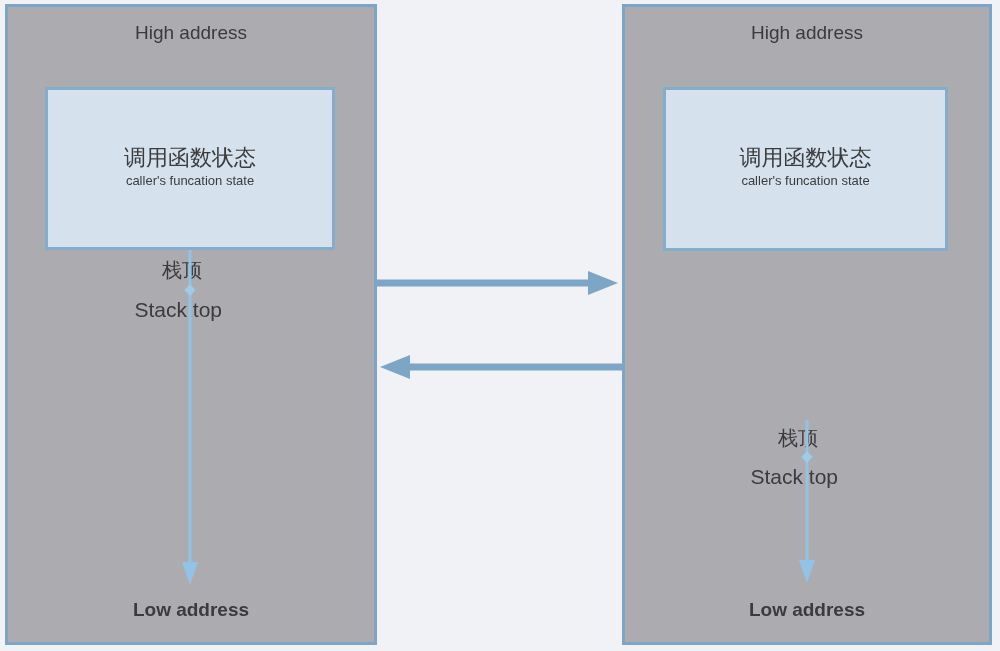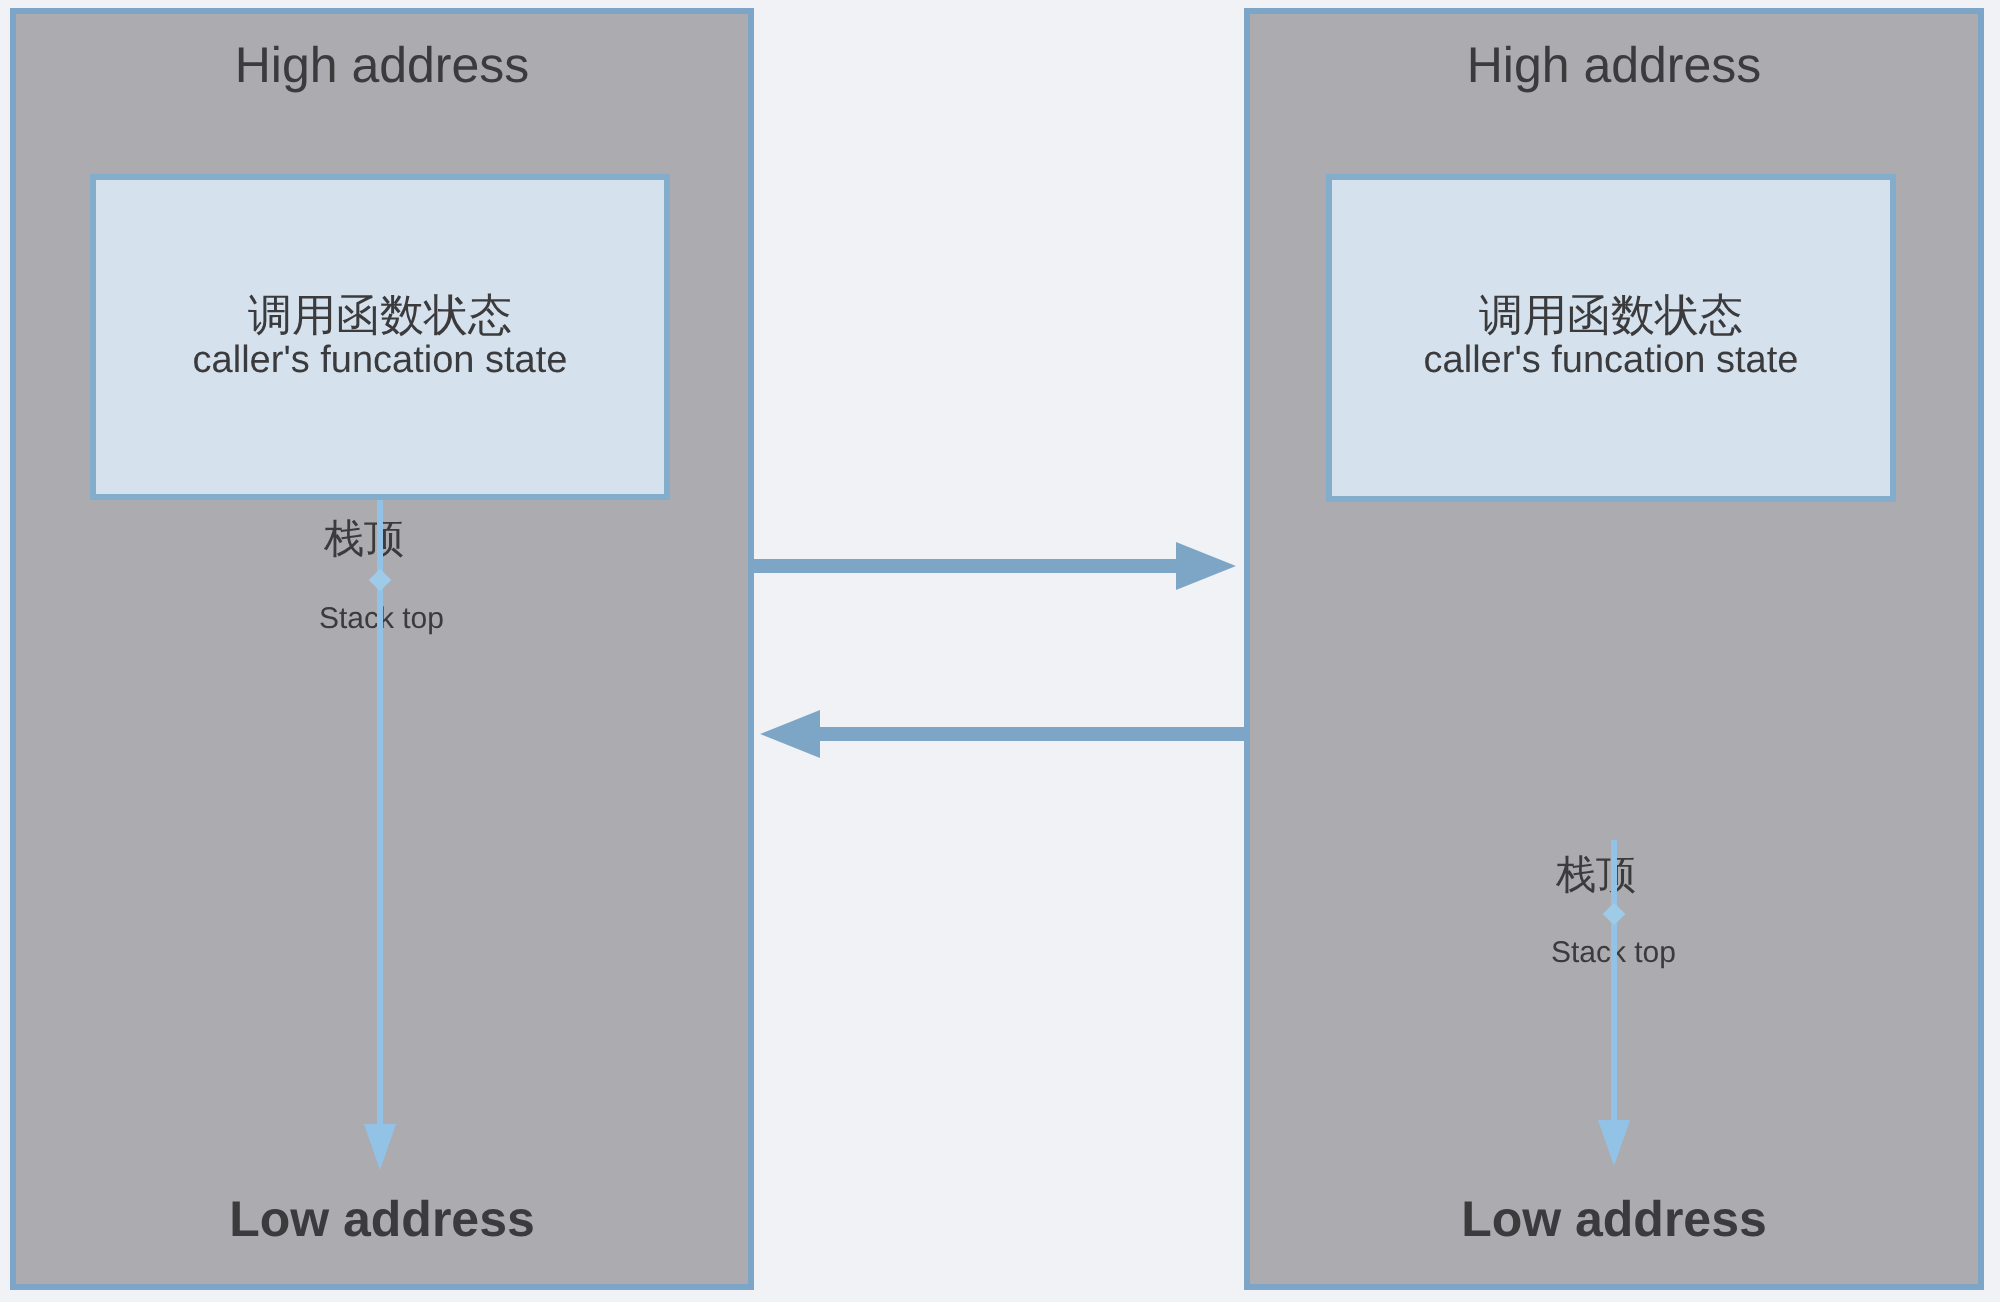--- a/index.html
+++ b/index.html
@@ -35,21 +35,21 @@
     border: 3px solid var(--panel-border);
   }
   .panel.left  { left: 5px;   width: 372px; }
   .panel.right { left: 622px; width: 370px; }
 
   .addr-label {
     position: absolute;
     left: 0;
     width: 100%;
     text-align: center;
-    font-size: 25px;
+    font-size: 19px;
     line-height: 26px;
     color: var(--text);
   }
   .addr-label.high { top: 13px; }
   .addr-label.low  { top: 590px; font-weight: bold; }
 
   .state-box {
     position: absolute;
     background: var(--box-bg);
     border: 3px solid var(--box-border);
@@ -59,30 +59,30 @@
     justify-content: center;
     text-align: center;
   }
   .panel.left  .state-box { left: 37px; width: 290px; }
   .panel.right .state-box { left: 38px; width: 285px; }
   .box-caller-left  { top: 80px;  height: 163px; }
   .box-caller-right { top: 80px;  height: 164px; }
   .box-callee-right { top: 244px; height: 164px; }
 
   .state-box .zh { font-size: 22px; line-height: 24px; }
-  .state-box .en { font-size: 19px; line-height: 22px; }
+  .state-box .en { font-size: 13px; line-height: 22px; }
 
   .stack-label {
     position: absolute;
     text-align: right;
     line-height: 24px;
     color: var(--text);
   }
   .stack-label.zh { font-size: 20px; width: 120px; }
-  .stack-label.en { font-size: 15px; width: 160px; }
+  .stack-label.en { font-size: 21px; width: 160px; }
   .panel.left  .stack-label.zh { left: 74px; top: 251px; }
   .panel.left  .stack-label.en { left: 54px; top: 291px; }
   .panel.right .stack-label.zh { left: 73px; top: 419px; }
   .panel.right .stack-label.en { left: 53px; top: 458px; }
 
   svg.v-arrow { position: absolute; overflow: visible; }
   .panel.left  svg.v-arrow { left: 170px; top: 241px; }
   .panel.right svg.v-arrow { left: 170px; top: 411px; }
   svg.v-arrow line    { stroke: var(--v-arrow); stroke-width: 3; }
   svg.v-arrow polygon { fill: var(--v-arrow); }

